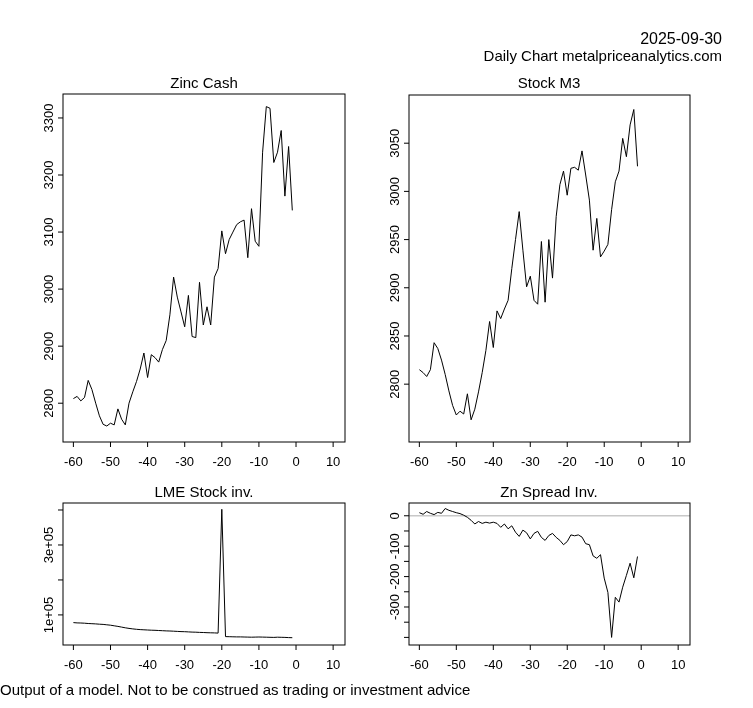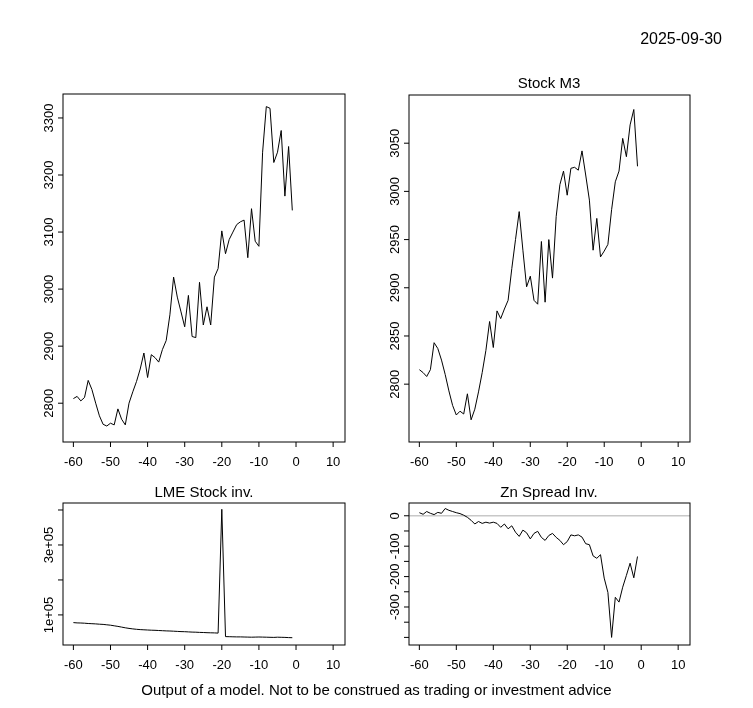--- a/index.html
+++ b/index.html
@@ -7,21 +7,21 @@
   #page{position:relative;width:753px;height:708px;background:#ffffff;overflow:hidden;
         font-family:"Liberation Sans",sans-serif;color:#000;}
   .hdr{position:absolute;right:31px;text-align:right;white-space:nowrap;}
   #hdr-date{top:30px;font-size:16px;}
   #hdr-source{top:47px;font-size:15px;}
   .chart-title{position:absolute;width:282px;text-align:center;font-size:15px;white-space:nowrap;}
   #title-0{left:63px;top:74px;}
   #title-1{left:408px;top:74px;}
   #title-2{left:63px;top:483px;}
   #title-3{left:408px;top:483px;}
-  #footer-caption{position:absolute;left:0;top:681px;width:753px;text-align:center;font-size:15px;}
+  #footer-caption{position:absolute;left:0;top:681px;width:753px;font-size:15px;}
   #chart-canvas{position:absolute;left:0;top:0;}
   #chart-canvas text{font-family:"Liberation Sans",sans-serif;fill:#000;}
 </style>
 </head>
 <body>
 
 <div id="page">
   <svg id="chart-canvas" width="753" height="708" viewBox="0 0 753 708">
       <polyline points="73.4,398.6 77.1,396.4 80.8,400.9 84.5,397.5 88.2,380.4 91.9,389.5 95.7,403.2 99.4,415.8 103.1,424.3 106.8,426.0 110.5,423.2 114.2,424.9 117.9,408.9 121.6,419.2 125.3,424.9 129.0,403.2 132.8,391.8 136.5,381.5 140.2,369.0 143.9,353.0 147.6,377.5 151.3,354.7 155.0,357.6 158.7,362.1 162.4,349.6 166.2,340.5 169.9,314.8 173.6,277.1 177.3,297.1 181.0,311.9 184.7,326.8 188.4,295.4 192.1,336.5 195.8,337.6 199.5,282.3 203.3,325.0 207.0,306.8 210.7,325.0 214.4,277.1 218.1,268.6 221.8,230.9 225.5,253.7 229.2,239.5 232.9,232.1 236.7,224.6 240.4,221.8 244.1,220.1 247.8,257.7 251.5,208.7 255.2,241.2 258.9,246.3 262.6,152.2 266.3,106.6 270.0,108.3 273.8,162.5 277.5,152.2 281.2,130.5 284.9,196.1 288.6,146.5 292.3,210.4" fill="none" stroke="#000000" stroke-width="1" stroke-linejoin="miter"></polyline>
       <rect x="63" y="94" width="282" height="348" fill="none" stroke="#000" stroke-width="1"></rect>
@@ -135,19 +135,21 @@
       <line x1="409" x2="404" y1="576.5845824411135" y2="576.5845824411135" stroke="#000"></line>
       <text x="399" y="576.5845824411135" text-anchor="middle" font-size="13" transform="rotate(-90 399 576.5845824411135)">-200</text>
       <line x1="409" x2="404" y1="591.7880085653105" y2="591.7880085653105" stroke="#000"></line>
       <line x1="409" x2="404" y1="606.9914346895075" y2="606.9914346895075" stroke="#000"></line>
       <text x="399" y="606.9914346895075" text-anchor="middle" font-size="13" transform="rotate(-90 399 606.9914346895075)">-300</text>
       <line x1="409" x2="404" y1="622.1948608137045" y2="622.1948608137045" stroke="#000"></line>
       <line x1="409" x2="404" y1="637.3982869379015" y2="637.3982869379015" stroke="#000"></line>
     </svg>
 
   <div class="hdr" id="hdr-date">2025-09-30</div>
+  <div class="hdr" id="hdr-source">Daily Chart metalpriceanalytics.com</div>
 
+  <div class="chart-title" id="title-0">Zinc Cash</div>
   <div class="chart-title" id="title-1">Stock M3</div>
   <div class="chart-title" id="title-2">LME Stock inv.</div>
   <div class="chart-title" id="title-3">Zn Spread Inv.</div>
 
   <div id="footer-caption">Output of a model. Not to be construed as trading or investment advice</div>
 </div>
 
 </body></html>

